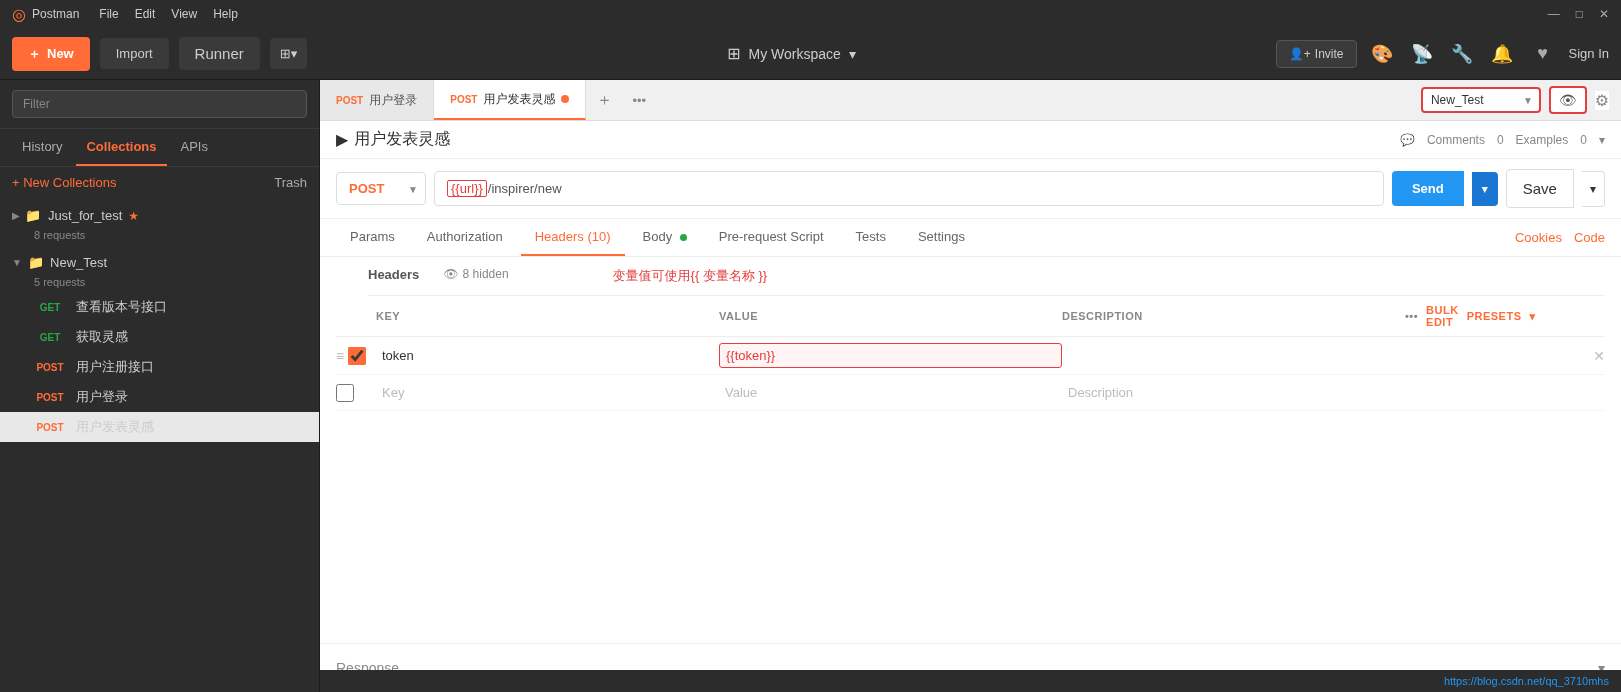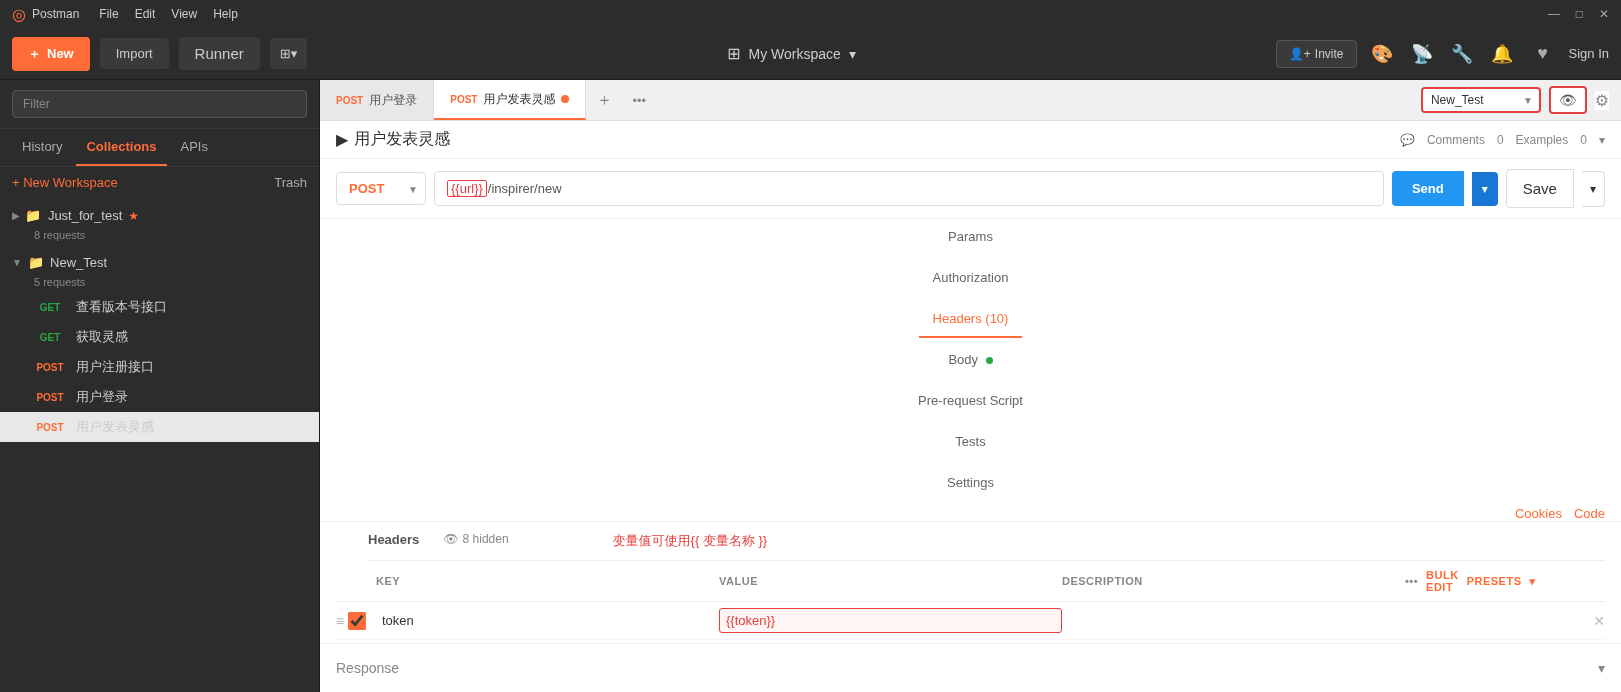--- a/index.html
+++ b/index.html
@@ -329,21 +329,20 @@
     }
 
     
     .request-tabs {
       display: flex;
       align-items: center;
       padding: 0 16px;
       border-bottom: 1px solid #eee;
       background: #fff;
       gap: 4px;
-      flex-direction: column;
     }
     .req-tab {
       padding: 10px 14px;
       font-size: 13px;
       color: #666;
       cursor: pointer;
       border-bottom: 2px solid transparent;
     }
     .req-tab.active {
       color: #ff6c37;
@@ -485,21 +484,21 @@
     <div class="sidebar">
       <div class="sidebar-search">
         <input type="text" placeholder="Filter" style="">
       </div>
       <div class="sidebar-tabs">
         <div class="sidebar-tab">History</div>
         <div class="sidebar-tab active">Collections</div>
         <div class="sidebar-tab">APIs</div>
       </div>
       <div class="sidebar-actions">
-        <button class="btn-new-collection">+ New Workspace</button>
+        <button class="btn-new-collection">+ New Collections</button>
         <button class="btn-trash">Trash</button>
       </div>
 
       <div class="collection-item">
         <div class="collection-header">
           <span class="chevron">▶</span>
           <span class="folder-icon">📁</span>
           <span class="name">Just_for_test</span>
           <span class="star">★</span>
         </div>
@@ -662,16 +661,19 @@
           <div></div>
           <div></div>
         </div>
       </div>
 
       <div class="response-section">
         <span>Response</span>
         <span style="float:right; cursor:pointer;">▾</span>
       </div>
 
+      <div class="status-bar" style="position:absolute; bottom:0; left:0; right:0;">
+        <span class="url-status">https://blog.csdn.net/qq_3710mhs</span>
+      </div>
 
     </div>
   </div>
 </div>
 
 </body></html>

